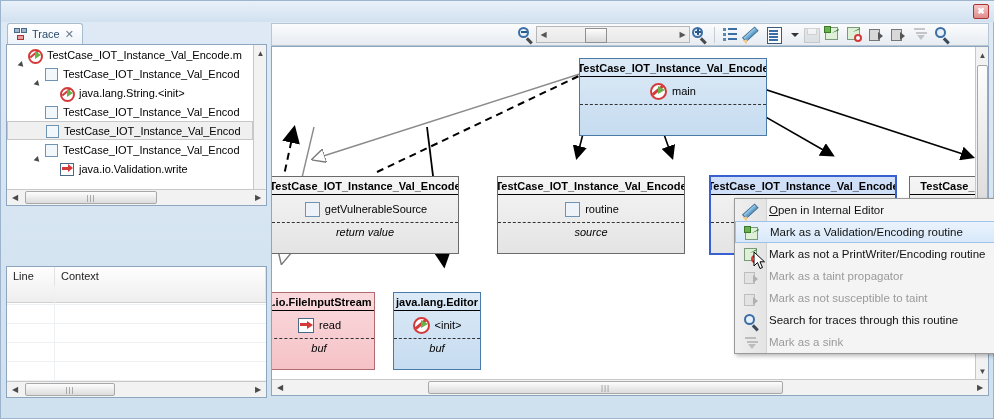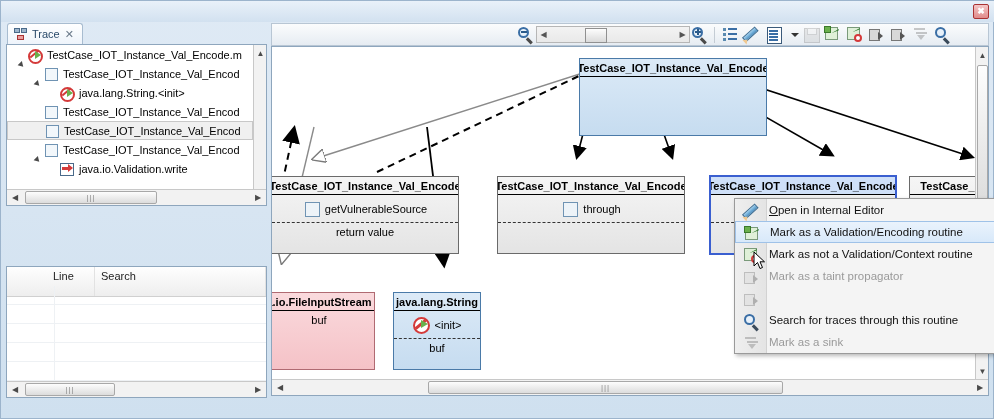--- a/index.html
+++ b/index.html
@@ -115,21 +115,21 @@
   .vsb {
     position:absolute; right:0; top:0; bottom:16px; width:13px;
     background:#f2f2f2; border-left:1px solid #c8c8c8;
   }
   .vsb .sb-arrow { width:13px; }
   
   .tablepanel {
     position:absolute; left:5px; top:265px; width:261px; height:132px;
     background:#fff; border:1px solid #8ea6bd;
   }
-  .thead { display:flex; height:30px; background:linear-gradient(to bottom,#fefefe,#eeeeee); border-bottom:1px solid #d0d0d0;padding-left:40px; }
+  .thead { display:flex; height:36px; background:linear-gradient(to bottom,#fefefe,#eeeeee); border-bottom:1px solid #d0d0d0; }
   .th { padding:3px 6px; font-size:11px; color:#222; border-right:1px solid #e2e2e2; }
   .th.c1 { width:48px; }
   .th.c2 { flex:1; }
   .tbody { position:absolute; left:0; top:19px; right:0; bottom:17px; }
   .trw { height:19px; display:flex; border-bottom:1px solid #eef1f4; }
   .td.c1 { width:48px; border-right:1px solid #eef1f4; }
   .td.c2 { flex:1; }
   
   .gtoolbar {
     position:absolute; left:270px; top:22px; right:4px; height:23px;
@@ -200,21 +200,21 @@
   .node-title {
     height:18px; display:flex; align-items:center; justify-content:center;
     font-weight:bold; font-size:11px; border-bottom:1px solid #000;
     white-space:nowrap; overflow:hidden; padding:0 3px;
   }
   .node.sel .node-title { background:#cfe0f8; }
   .node-body {
     display:flex; align-items:center; justify-content:center; gap:5px;
     height:28px; border-bottom:1px dashed #333;
   }
-  .node-foot { height:17px; display:flex; align-items:center; justify-content:center; font-size:11px;}
+  .node-foot { height:17px; display:flex; align-items:center; justify-content:center; font-size:11px;font-style:italic;}
   .nico { width:17px; height:15px; position:relative; flex:none;}
   .nico-box::before { content:""; position:absolute; left:2px; top:1px; width:13px; height:13px;
     background:#edf3f8; border:1px solid #6f93b3;}
   .nico-noentry::before { content:""; position:absolute; left:0; top:0px; width:13px; height:13px;
     border:2px solid #d43a3a; border-radius:50%; background:#fff;}
   .nico-noentry::after { content:""; position:absolute; left:1px; top:6px; width:13px; height:2.5px;
     background:#d43a3a; transform:rotate(-40deg);}
   .nico-noentry i { position:absolute; left:8px; top:3px; width:0;height:0;
     border-left:7px solid #6ab04c; border-top:4.5px solid transparent; border-bottom:4.5px solid transparent; z-index:2;}
   .nico-arrowbox::before { content:""; position:absolute; left:1px; top:1px; width:14px; height:13px;
@@ -327,21 +327,21 @@
       <div class="sb-track">
         <div class="sb-thumb" style="left:2px;width:132px;">|||</div>
       </div>
       <div class="sb-arrow">▶</div>
     </div>
   </div>
 
   <div class="tablepanel">
     <div class="thead">
       <div class="th c1">Line</div>
-      <div class="th c2">Search</div>
+      <div class="th c2">Context</div>
     </div>
     <div class="tbody" id="table-body">
         <div class="trw">
           <div class="td c1"></div>
           <div class="td c2"></div>
         </div>
         <div class="trw">
           <div class="td c1"></div>
           <div class="td c2"></div>
         </div>
@@ -428,53 +428,66 @@
         <line x1="345" y1="15" x2="42" y2="112" stroke="#8a8a8a" stroke-width="1.4" marker-end="url(#ahgray)"></line>
 
         <path d="M105,125 L330,18" stroke="#000" stroke-width="2" stroke-dasharray="7,5" fill="none" marker-end="url(#ah)"></path>
 
         <line x1="42" y1="80" x2="10" y2="215" stroke="#8a8a8a" stroke-width="1.4" marker-end="url(#ahgray)"></line>
         <path d="M-10,230 L22,82" stroke="#000" stroke-width="2" stroke-dasharray="7,5" fill="none" marker-end="url(#ah)"></path>
         <line x1="155" y1="80" x2="172" y2="218" stroke="#000" stroke-width="1.8" marker-end="url(#ah)"></line>
       </svg>
     <div class="node blue" style="left: 307px; top: 11px; width: 188px; height: 78px;">
           <div class="node-title">TestCase_IOT_Instance_Val_Encode</div>
+          <div class="node-body">
+            <span class="nico nico-noentry">
+              <i></i>
+            </span>
+            <span>main</span>
+          </div>
           <div class="node-foot"></div>
         </div>
         <div class="node gray" style="left: -1px; top: 129px; width: 188px; height: 78px;">
           <div class="node-title">TestCase_IOT_Instance_Val_Encode</div>
           <div class="node-body">
             <span class="nico nico-box"></span>
             <span>getVulnerableSource</span>
           </div>
           <div class="node-foot">return value</div>
         </div>
         <div class="node gray" style="left: 225px; top: 129px; width: 188px; height: 78px;">
           <div class="node-title">TestCase_IOT_Instance_Val_Encode</div>
           <div class="node-body">
             <span class="nico nico-box"></span>
-            <span>through</span>
+            <span>routine</span>
           </div>
+          <div class="node-foot">source</div>
         </div>
         <div class="node gray sel" style="left: 437px; top: 128px; width: 188px; height: 80px;">
           <div class="node-title">TestCase_IOT_Instance_Val_Encode</div>
           <div class="node-body"></div>
           <div class="node-foot"></div>
         </div>
         <div class="node gray" style="left: 637px; top: 129px; width: 80px; height: 78px;">
           <div class="node-title">TestCase_I</div>
           <div class="node-body"></div>
           <div class="node-foot"></div>
         </div>
         <div class="node pink" style="left: -9px; top: 245px; width: 112px; height: 78px;">
           <div class="node-title">a.io.FileInputStream</div>
+          <div class="node-body">
+            <span class="nico nico-arrowbox">
+              <i></i>
+            </span>
+            <span>read</span>
+          </div>
           <div class="node-foot">buf</div>
         </div>
         <div class="node blue" style="left: 121px; top: 245px; width: 88px; height: 78px;">
-          <div class="node-title">java.lang.String</div>
+          <div class="node-title">java.lang.Editor</div>
           <div class="node-body">
             <span class="nico nico-noentry">
               <i></i>
             </span>
             <span>&lt;init&gt;</span>
           </div>
           <div class="node-foot">buf</div>
         </div>
       </div>
     <div class="vsb">
@@ -499,28 +512,29 @@
       <div class="mi hi">
         <span class="mi-ico tbtn i-checkg">
           <i></i>
         </span>
         <span>Mark as a Validation/Encoding routine</span>
       </div>
       <div class="mi">
         <span class="mi-ico tbtn i-checkr">
           <i></i>
         </span>
-        <span>Mark as not a Validation/Context routine</span>
+        <span>Mark as not a PrintWriter/Encoding routine</span>
       </div>
       <div class="mi dis">
         <span class="mi-ico tbtn i-prop dis"></span>
         <span>Mark as a taint propagator</span>
       </div>
       <div class="mi dis">
         <span class="mi-ico tbtn i-prop dis"></span>
+        <span>Mark as not susceptible to taint</span>
       </div>
       <div class="mi">
         <span class="mi-ico tbtn i-search">
           <span class="lens2"></span>
           <span class="hdl2"></span>
         </span>
         <span>Search for traces through this routine</span>
       </div>
       <div class="mi dis">
         <span class="mi-ico tbtn i-sink dis"></span>

